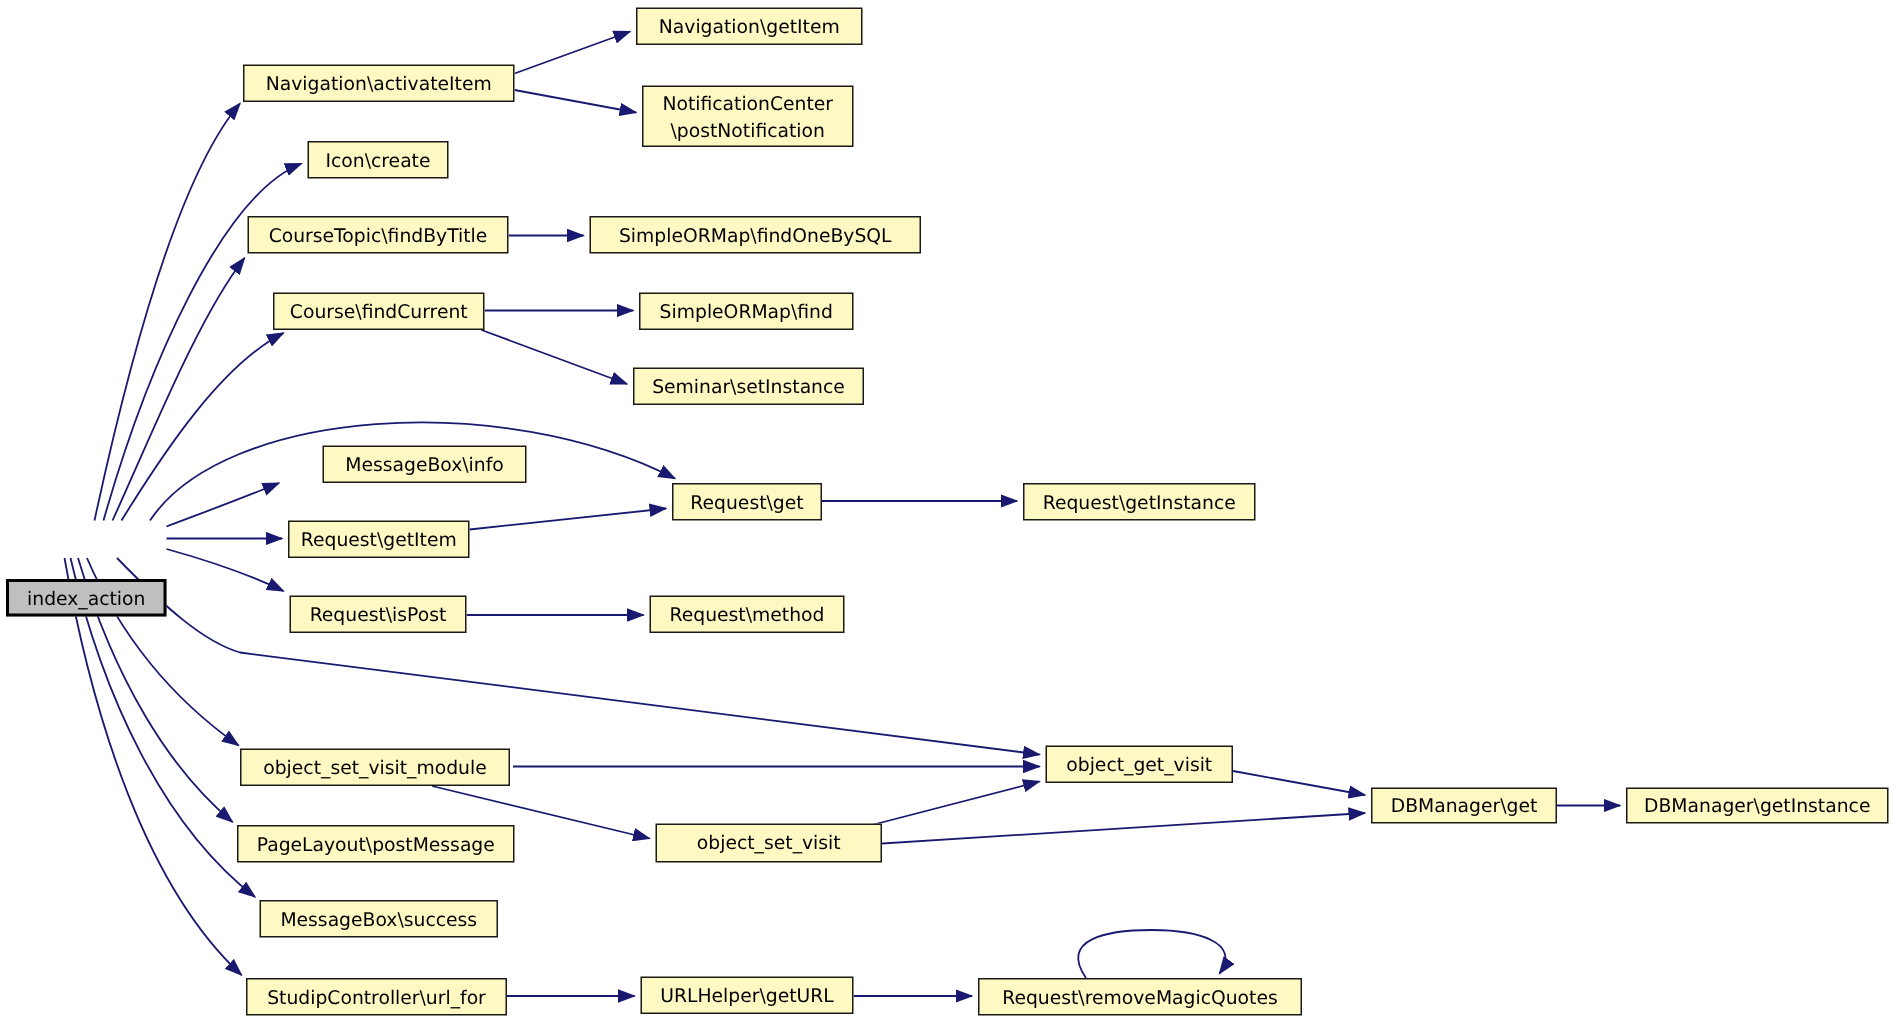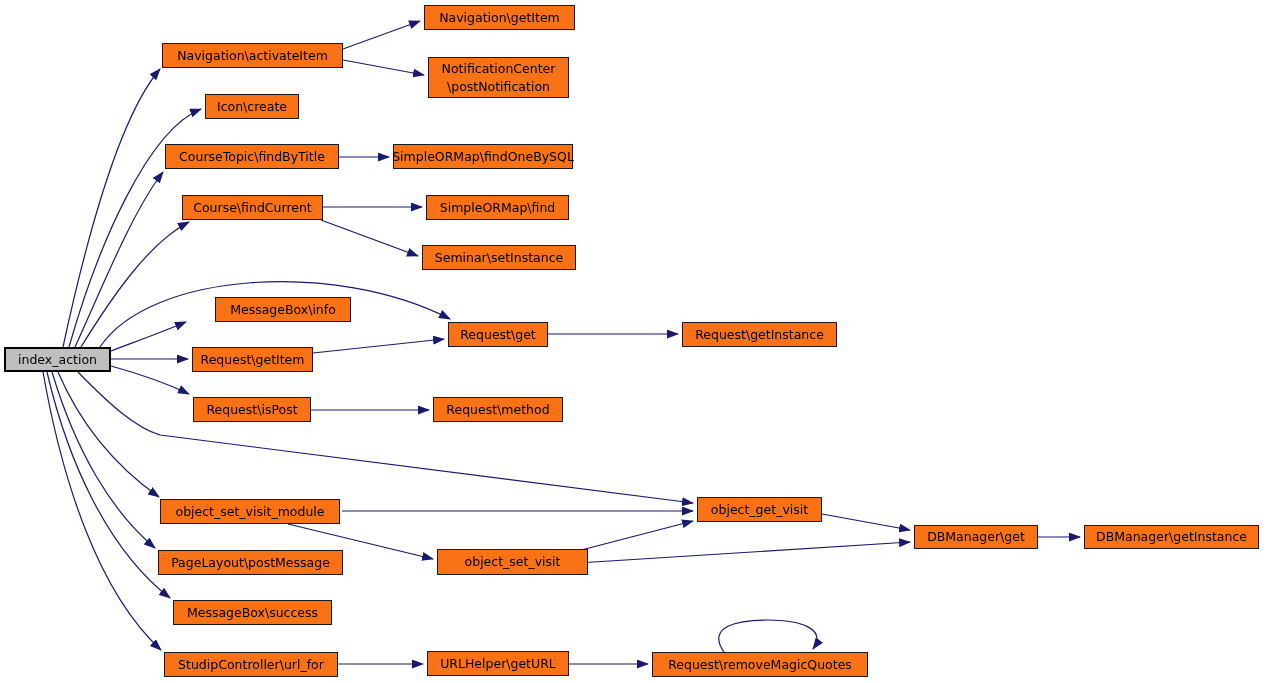--- a/index.html
+++ b/index.html
@@ -12,37 +12,38 @@
     overflow: hidden;
   }
   #edges-layer {
     position: absolute;
     left: 0; top: 0;
     width: 1269px; height: 683px;
   }
   .node {
     position: absolute;
     box-sizing: border-box;
-    background: #f97316;
+    background: #fef9c3;
     border: 1.4px solid #1a1a1a;
     display: flex;
     align-items: center;
     justify-content: center;
     font-size: 12.5px;
     color: #000000;
     cursor: pointer;
   }
   .node .lbl {
     white-space: pre-line;
     text-align: center;
     line-height: 18px;
   }
   .node.highlight {
     background: #bfbfbf;
     border: 2.4px solid #000000;
+    margin-top: 39px;
   }
   .edge { fill: none; stroke-width: 1.2px; }
 </style>
 </head>
 <body>
 
 <div class="canvas">
   <svg id="edges-layer" viewBox="0 0 1269 683" xmlns="http://www.w3.org/2000/svg">
     <defs>
       <marker id="arrowhead" markerUnits="userSpaceOnUse" markerWidth="12" markerHeight="9" refX="11" refY="4.5" orient="auto">
@@ -95,21 +96,21 @@
       <div class="node" style="left: 428px; top: 57px; width: 141px; height: 41px;">
         <span class="lbl">NotificationCenter
 \postNotification</span>
       </div>
       <div class="node" style="left: 205px; top: 94px; width: 94px; height: 25px;">
         <span class="lbl">Icon\create</span>
       </div>
       <div class="node" style="left: 165px; top: 144px; width: 174px; height: 25px;">
         <span class="lbl">CourseTopic\findByTitle</span>
       </div>
-      <div class="node" style="left: 393px; top: 144px; width: 180px; height: 25px;">
+      <div class="node" style="left: 393px; top: 144px; width: 221px; height: 25px;">
         <span class="lbl">SimpleORMap\findOneBySQL</span>
       </div>
       <div class="node" style="left: 182px; top: 195px; width: 141px; height: 25px;">
         <span class="lbl">Course\findCurrent</span>
       </div>
       <div class="node" style="left: 426px; top: 195px; width: 143px; height: 25px;">
         <span class="lbl">SimpleORMap\find</span>
       </div>
       <div class="node" style="left: 422px; top: 245px; width: 154px; height: 25px;">
         <span class="lbl">Seminar\setInstance</span>

